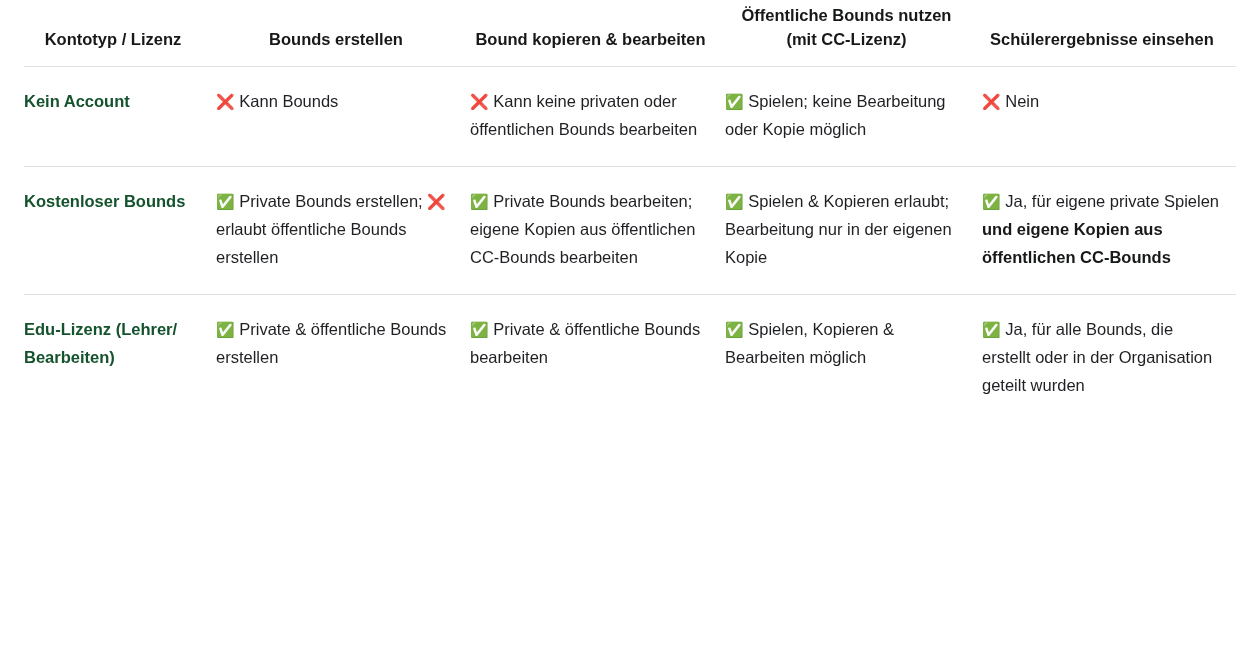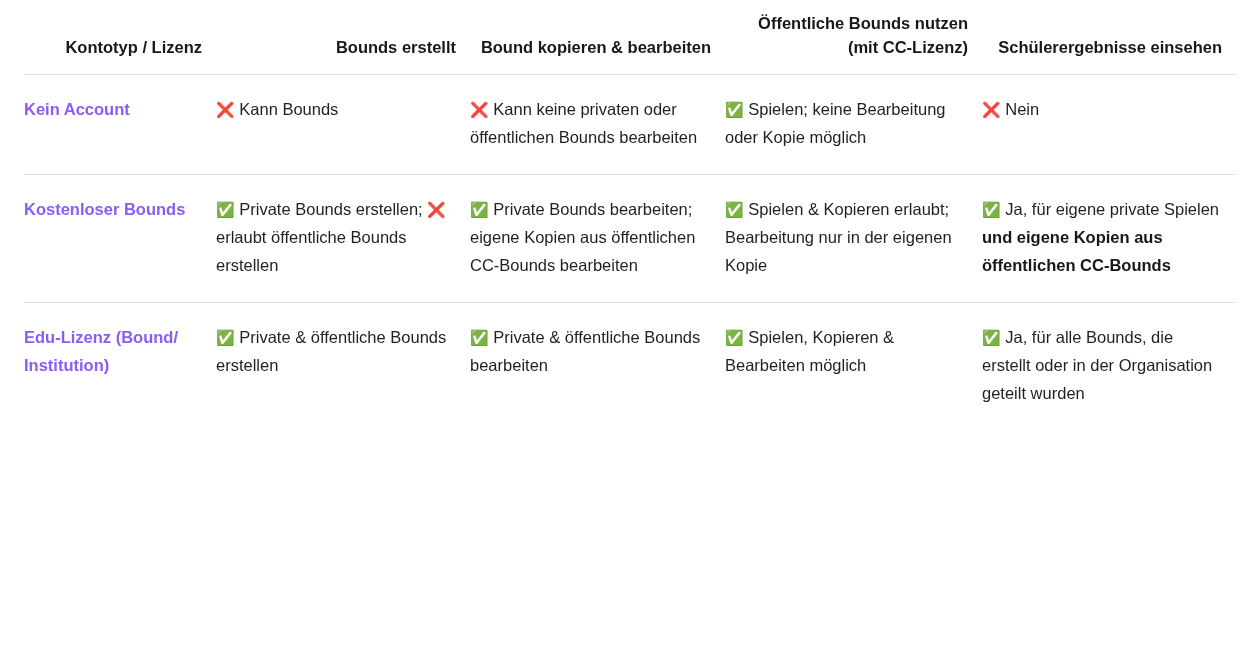--- a/index.html
+++ b/index.html
@@ -24,43 +24,43 @@
     width: 1212px;
     table-layout: fixed;
   }
   table.comparison col.c0 { width: 192px; }
   table.comparison col.c1 { width: 254px; }
   table.comparison col.c2 { width: 255px; }
   table.comparison col.c3 { width: 257px; }
   table.comparison col.c4 { width: 254px; }
 
   thead th {
-    text-align: right;
+    text-align: center;
     vertical-align: bottom;
     font-size: 16.5px;
     font-weight: bold;
     line-height: 1.45;
     color: #17181a;
-    padding: 12px 14px 14px 0;
+    padding: 4px 14px 14px 0;
     border-bottom: 1px solid #e2e2e2;
   }
   thead th:first-child { padding-left: 0; margin-left: 34px; }
 
   tbody td {
     vertical-align: top;
     font-size: 16.5px;
     line-height: 1.72;
     color: #1f2023;
     padding: 20px 14px 22px 0;
     border-bottom: 1px solid #e2e2e2;
   }
   tbody tr:last-child td { border-bottom: none; }
   tbody td.rowhead {
     font-weight: bold;
-    color: #8b5cf6;
+    color: #14532d;
   }
   .ico {
     font-family: "DejaVu Sans", sans-serif;
     font-size: 15px;
     line-height: 1;
     letter-spacing: 0;
   }
   .ico.cross { color: #f2356d; }
   .ico.check { color: #2fbf62; }
   b.strong { font-weight: bold; color: #17181a; }
@@ -73,21 +73,21 @@
     <colgroup>
       <col class="c0">
         <col class="c1">
         <col class="c2">
         <col class="c3">
         <col class="c4">
     </colgroup>
     <thead>
       <tr>
         <th>Kontotyp / Lizenz</th>
-        <th>Bounds erstellt</th>
+        <th>Bounds erstellen</th>
         <th>Bound kopieren &amp; bearbeiten</th>
         <th>Öffentliche Bounds nutzen (mit CC-Lizenz)</th>
         <th>Schülerergebnisse einsehen</th>
       </tr>
     </thead>
     <tbody id="table-body">
         <tr>
           <td class="rowhead">Kein Account</td>
           <td><span class="ico cross">❌</span><span> Kann Bounds</span></td>
           <td><span class="ico cross">❌</span><span> Kann keine privaten oder öffentlichen Bounds bearbeiten</span></td>
@@ -95,21 +95,21 @@
           <td><span class="ico cross">❌</span><span> Nein</span></td>
         </tr>
         <tr>
           <td class="rowhead">Kostenloser Bounds</td>
           <td><span class="ico check">✅</span><span> Private Bounds erstellen; </span><span class="ico cross">❌</span><span> erlaubt öffentliche Bounds erstellen</span></td>
           <td><span class="ico check">✅</span><span> Private Bounds bearbeiten; eigene Kopien aus öffentlichen CC-Bounds bearbeiten</span></td>
           <td><span class="ico check">✅</span><span> Spielen &amp; Kopieren erlaubt; Bearbeitung nur in der eigenen Kopie</span></td>
           <td><span class="ico check">✅</span><span> Ja, für eigene private Spielen </span><b class="strong">und eigene Kopien aus öffentlichen CC-Bounds</b></td>
         </tr>
         <tr>
-          <td class="rowhead">Edu-Lizenz (Bound/ Institution)</td>
+          <td class="rowhead">Edu-Lizenz (Lehrer/ Bearbeiten)</td>
           <td><span class="ico check">✅</span><span> Private &amp; öffentliche Bounds erstellen</span></td>
           <td><span class="ico check">✅</span><span> Private &amp; öffentliche Bounds bearbeiten</span></td>
           <td><span class="ico check">✅</span><span> Spielen, Kopieren &amp; Bearbeiten möglich</span></td>
           <td><span class="ico check">✅</span><span> Ja, für alle Bounds, die erstellt oder in der Organisation geteilt wurden</span></td>
         </tr>
       </tbody>
   </table>
 </div>
 
 </body></html>

